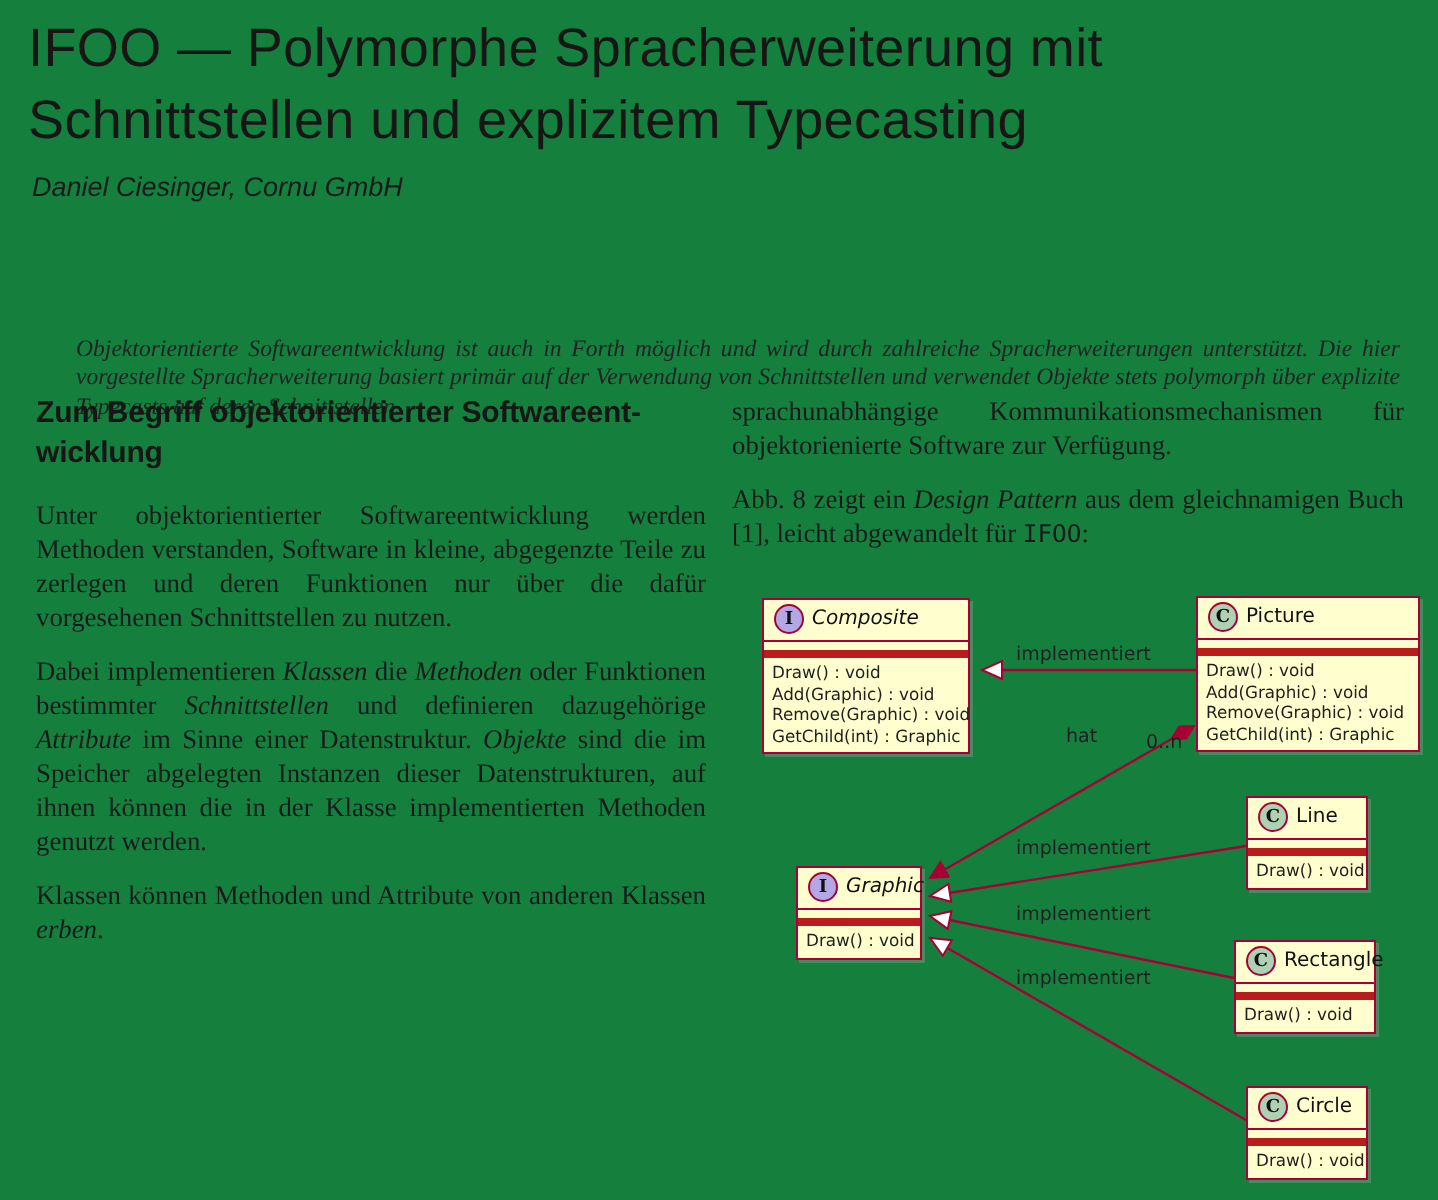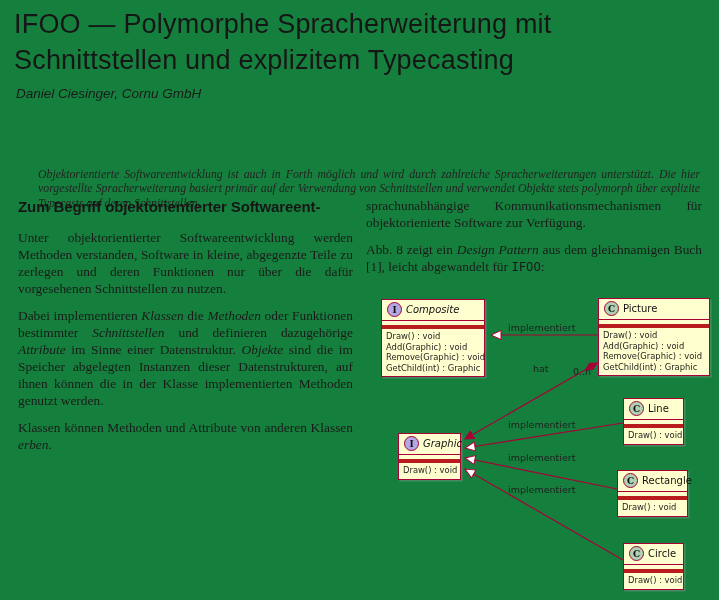--- a/index.html
+++ b/index.html
@@ -66,20 +66,21 @@
   <div class="title">
       <span>IFOO — Polymorphe Spracherweiterung mit</span>
       <span>Schnittstellen und explizitem Typecasting</span>
     </div>
   <div class="author">Daniel Ciesinger, Cornu GmbH</div>
   <div class="abstract">Objektorientierte Softwareentwicklung ist auch in Forth möglich und wird durch zahlreiche Spracherweiterungen unterstützt. Die hier vorgestellte Spracherweiterung basiert primär auf der Verwendung von Schnittstellen und verwendet Objekte stets polymorph über explizite Typecasts auf deren Schnittstellen.</div>
 
   <div class="col col-left">
     <h2 class="sect">
         <span>Zum Begriff objektorientierter Softwareent-</span>
+        <span>wicklung</span>
       </h2>
     <p class="para"><span>Unter objektorientierter Softwareentwicklung werden Methoden verstanden, Software in kleine, abgegenzte Teile zu zerlegen und deren Funktionen nur über die dafür vorgesehenen Schnittstellen zu nutzen.</span></p>
     <p class="para"><span>Dabei implementieren </span><span class="it">Klassen</span><span> die </span><span class="it">Methoden</span><span> oder Funktionen bestimmter </span><span class="it">Schnittstellen</span><span> und definieren dazugehörige </span><span class="it">Attribute</span><span> im Sinne einer Datenstruktur. </span><span class="it">Objekte</span><span> sind die im Speicher abgelegten Instanzen dieser Datenstrukturen, auf ihnen können die in der Klasse implementierten Methoden genutzt werden.</span></p>
     <p class="para"><span>Klassen können Methoden und Attribute von anderen Klassen </span><span class="it">erben</span><span>.</span></p>
   </div>
 
   <div class="col col-right">
     <p class="para"><span>sprachunabhängige Kommunikationsmechanismen für objektorienierte Software zur Verfügung.</span></p>
     <p class="para"><span>Abb. 8 zeigt ein </span><span class="it">Design Pattern</span><span> aus dem gleichnamigen Buch [1], leicht abgewandelt für </span><span class="mono">IFOO</span><span>:</span></p>
   </div>

